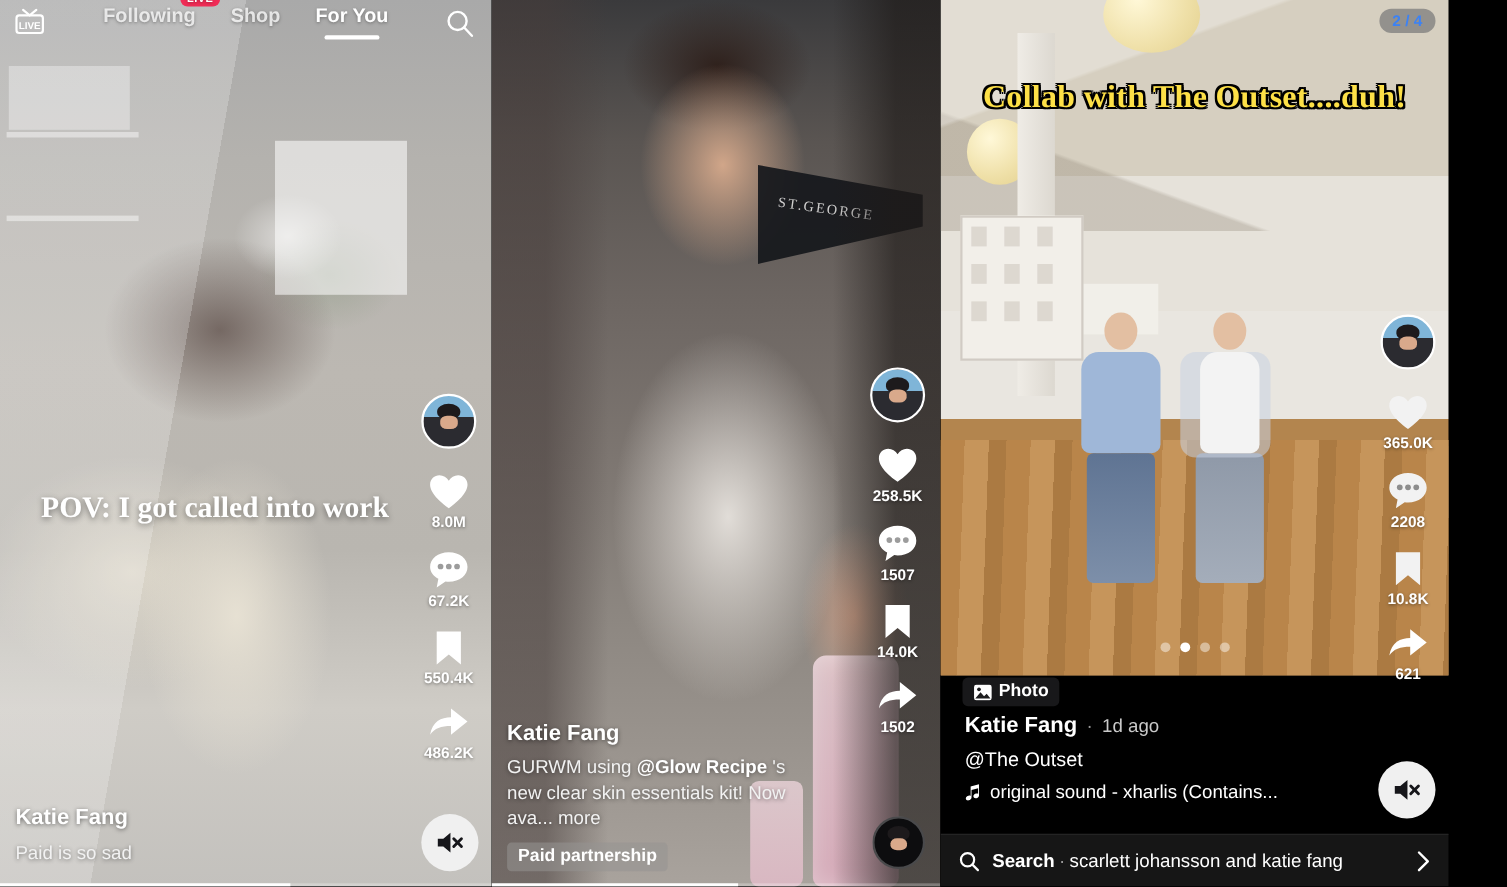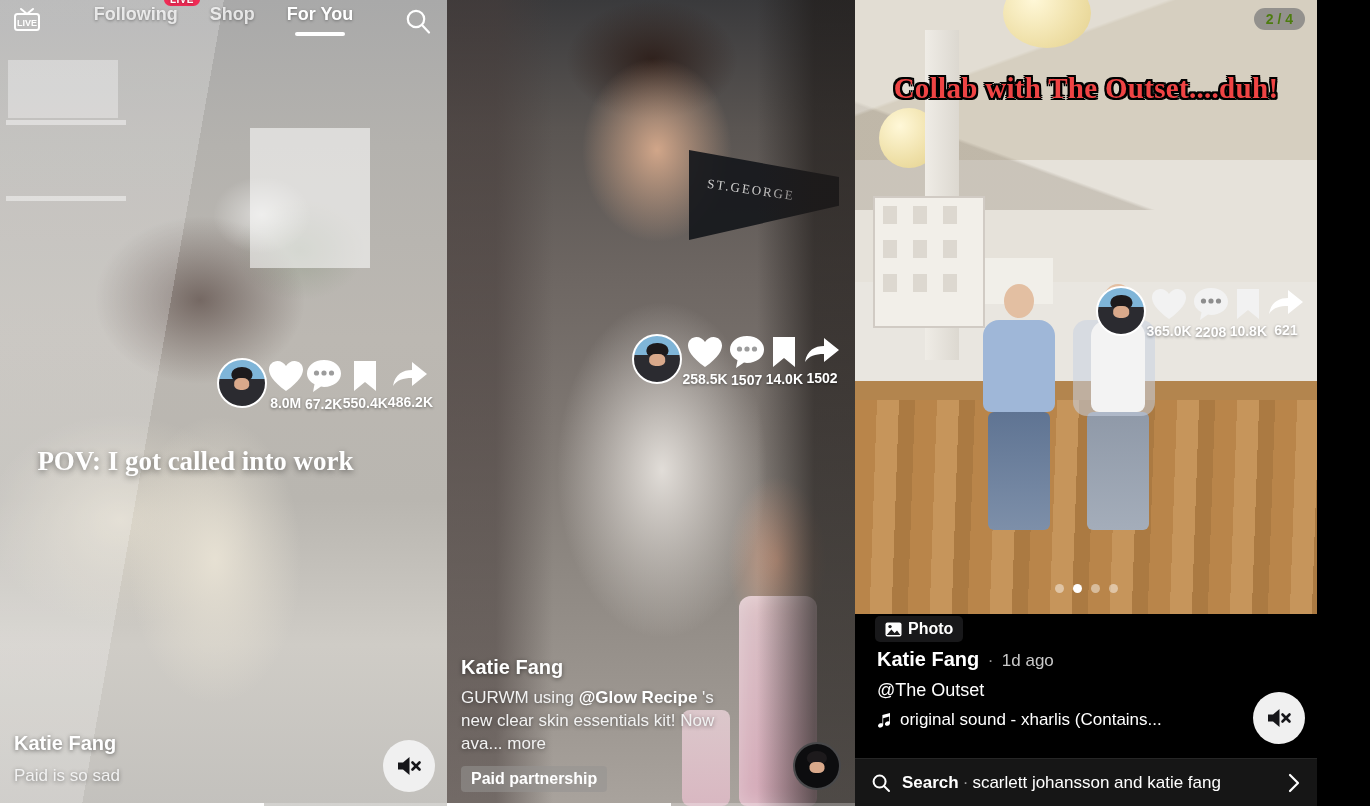--- a/index.html
+++ b/index.html
@@ -122,21 +122,21 @@
   .nav-item.active::after{
     content:""; position:absolute; left:8px; right:8px; bottom:-11px;
     height:4px; background:#fff; border-radius:2px;
   }
   .live-badge { position:absolute; top:-11px; right:-22px;
                 background:#f02c56; color:#fff; font-size:10px; font-weight:700;
                 padding:1px 6px; border-radius:8px; letter-spacing:.4px; }
   .search-btn { position:absolute; right:14px; top:6px; width:30px; height:30px; }
 
   
-  .rail { position:absolute; right:14px; display:flex; flex-direction:row;
+  .rail { position:absolute; right:14px; display:flex; flex-direction:column;
           align-items:center; z-index:30; }
   .rail .act { display:flex; flex-direction:column; align-items:center;
                margin-bottom:18px; }
   .rail .act .cnt { color:#fff; font-size:14px; font-weight:700; margin-top:2px;
                     text-shadow:0 1px 3px rgba(0,0,0,.45); }
   .avatar { width:50px; height:50px; border-radius:50%; border:2px solid #fff;
             overflow:hidden; position:relative; margin-bottom:22px;
             background:linear-gradient(180deg,#7fb5d8 0 42%,#2b2b30 42% 100%); }
   .avatar::before{ content:""; position:absolute; left:50%; top:16%;
       transform:translateX(-50%); width:46%; height:30%; border-radius:50% 50% 40% 40%;
@@ -163,26 +163,26 @@
               background:rgba(255,255,255,.28); }
   .progress i { display:block; height:100%; width:59%; background:#fff; }
 
   
   .pov { position:absolute; left:0; right:56px; top:446px; text-align:center;
          color:#fff; font-family:"Liberation Serif", serif; font-size:27px;
          font-weight:700; line-height:1.12; text-shadow:0 2px 6px rgba(0,0,0,.45); }
 
   
   .collab { position:absolute; left:0; right:0; top:72px; text-align:center;
-            color:#ef4444; font-family:"Liberation Serif", serif; font-size:29px;
+            color:#fde047; font-family:"Liberation Serif", serif; font-size:29px;
             font-weight:700; letter-spacing:.3px;
             text-shadow:-2px 0 0 #000, 2px 0 0 #000, 0 -2px 0 #000, 0 2px 0 #000,
                         -2px -2px 0 #000, 2px 2px 0 #000, 2px -2px 0 #000, -2px 2px 0 #000; }
   .pager { position:absolute; right:12px; top:8px; background:rgba(120,120,120,.72);
-           color:#4d7c0f; font-size:14px; font-weight:600; padding:3px 12px;
+           color:#3b82f6; font-size:14px; font-weight:600; padding:3px 12px;
            border-radius:12px; }
   .dots { position:absolute; left:0; right:0; top:584px; display:flex;
           justify-content:center; gap:9px; }
   .dots i { width:9px; height:9px; border-radius:50%; background:rgba(255,255,255,.45);
             display:block; }
   .dots i.on { background:#fff; }
   .photo-chip { display:inline-flex; align-items:center; gap:6px;
                 background:rgba(28,28,30,.85); color:#fff; font-size:16px;
                 font-weight:700; padding:4px 10px; border-radius:5px; }
   .p3-meta { position:absolute; left:22px; right:84px; top:648px; color:#fff; }

